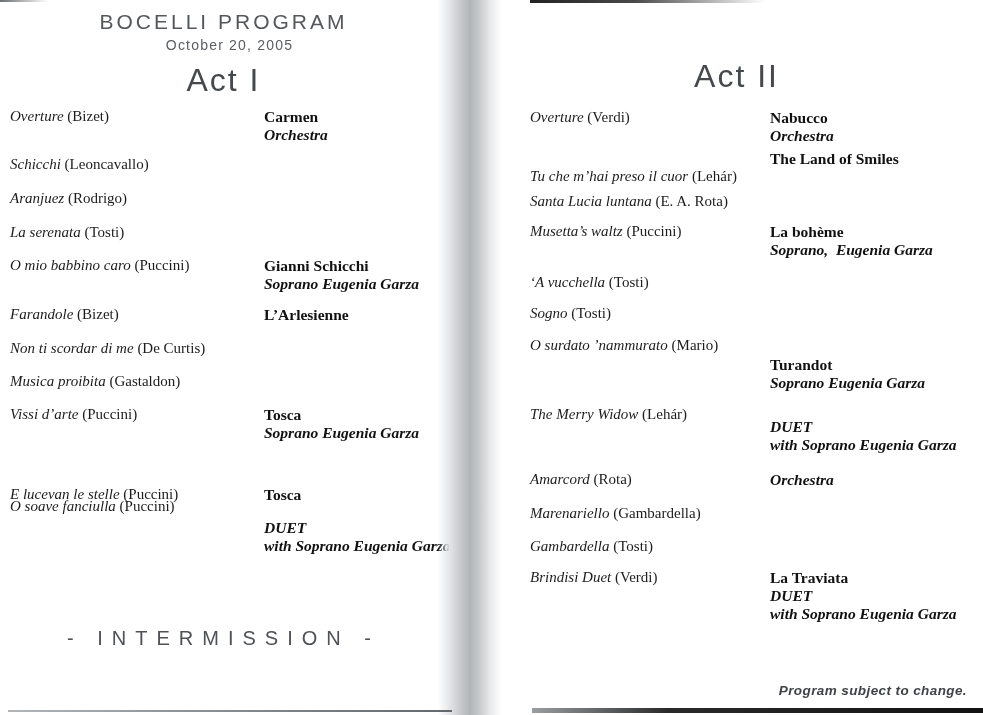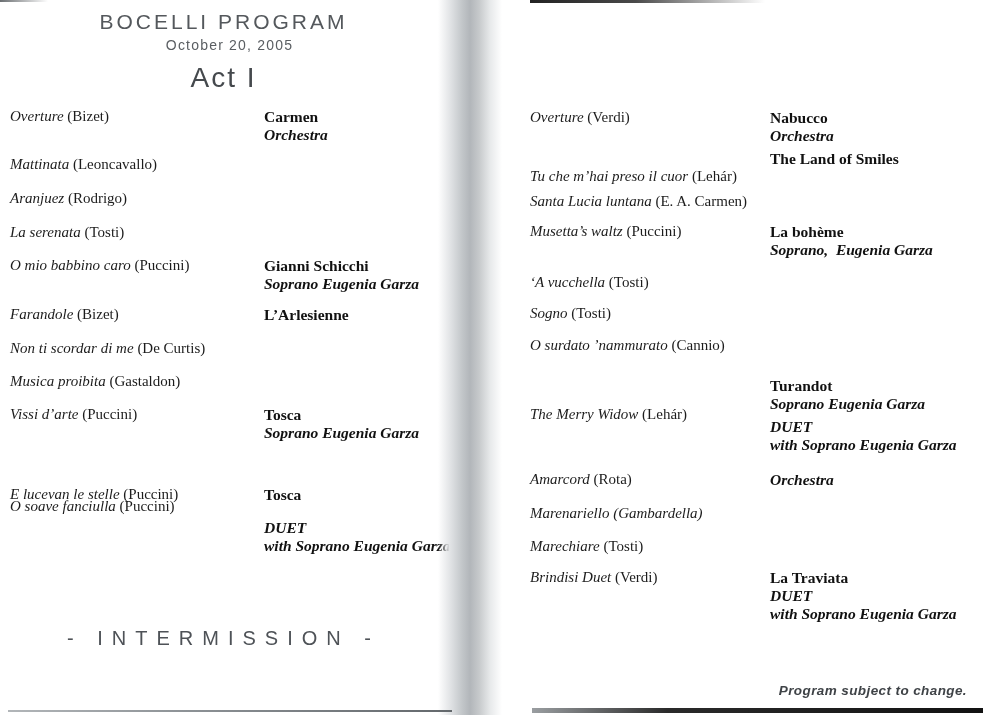--- a/index.html
+++ b/index.html
@@ -18,28 +18,28 @@
   .page { position:absolute; top:0; height:715px; }
   .page-left  { left:0;   width:447px; }
   .page-right { left:490px; width:493px; }
 
   .booklet-header { position:absolute; top:10px; left:0; width:100%; text-align:center;
     font-family:"Liberation Sans", sans-serif; color:#54585c; }
   .booklet-title { font-size:21px; letter-spacing:3px; }
   .booklet-date  { font-size:14px; letter-spacing:1.2px; margin-top:3px; color:#5a5e62;padding-left:12px; }
 
   .act-heading { position:absolute; left:0; width:100%; text-align:center;
-    font-family:"Liberation Sans", sans-serif; font-size:28px; letter-spacing:2px; color:#45494d; }
+    font-family:"Liberation Sans", sans-serif; font-size:32px; letter-spacing:2px; color:#45494d; }
   .page-left  .act-heading { top:62px; }
   .page-right .act-heading { top:58px; }
 
   .row  { position:absolute; font-size:15px; white-space:nowrap; }
   .row .t { font-style:italic; }
   .row .c { font-style:normal; }
-  .row .c.ital { font-style:italic; }
+  .row .c.ital { }
 
   .prod { position:absolute; font-size:15.5px; font-weight:bold; line-height:18px; white-space:nowrap; color:#111; }
   .prod .nm { }
   .prod .s  { font-style:italic; }
 
   .page-left  .row  { left:10px;  }
   .page-left  .prod { left:264px; }
   .page-right .row  { left:40px;  }
   .page-right .prod { left:280px; }
 
@@ -79,21 +79,21 @@
     <div class="row" style="top:108px">
       <span class="t">Overture</span>
       <span class="c">(Bizet)</span>
     </div>
     <div class="prod" style="top:108px">
       <div class="nm">Carmen</div>
       <div class="s">Orchestra</div>
     </div>
 
     <div class="row" style="top:156px">
-      <span class="t">Mattinata</span>
+      <span class="t">Schicchi</span>
       <span class="c">(Leoncavallo)</span>
     </div>
 
     <div class="row" style="top:190px">
       <span class="t">Aranjuez</span>
       <span class="c">(Rodrigo)</span>
     </div>
 
     <div class="row" style="top:224px">
       <span class="t">La serenata</span>
@@ -151,41 +151,42 @@
     <div class="prod" style="top:519px">
       <div class="s">DUET</div>
       <div class="s">with Soprano Eugenia Garza</div>
     </div>
 
     <div class="intermission">- INTERMISSION -</div>
   </div>
 
   <div class="page page-right">
 
+    <div class="act-heading">Act II</div>
 
     <div class="row" style="top:109px">
       <span class="t">Overture</span>
       <span class="c">(Verdi)</span>
     </div>
     <div class="prod" style="top:109px">
       <div class="nm">Nabucco</div>
       <div class="s">Orchestra</div>
     </div>
 
     <div class="row" style="top:168px">
       <span class="t">Tu che m’hai preso il cuor</span>
       <span class="c">(Lehár)</span>
     </div>
     <div class="prod" style="top:150px">
       <div class="nm">The Land of Smiles</div>
     </div>
 
     <div class="row" style="top:193px">
       <span class="t">Santa Lucia luntana</span>
-      <span class="c">(E. A. Carmen)</span>
+      <span class="c">(E. A. Rota)</span>
     </div>
 
     <div class="row" style="top:223px">
       <span class="t">Musetta’s waltz</span>
       <span class="c">(Puccini)</span>
     </div>
     <div class="prod" style="top:223px">
       <div class="nm">La bohème</div>
       <div class="s">Soprano,&nbsp;&nbsp;Eugenia Garza</div>
     </div>
@@ -195,24 +196,24 @@
       <span class="c">(Tosti)</span>
     </div>
 
     <div class="row" style="top:305px">
       <span class="t">Sogno</span>
       <span class="c">(Tosti)</span>
     </div>
 
     <div class="row" style="top:337px">
       <span class="t">O surdato ’nammurato</span>
-      <span class="c">(Cannio)</span>
-    </div>
-
-    <div class="prod" style="top:377px">
+      <span class="c">(Mario)</span>
+    </div>
+
+    <div class="prod" style="top:356px">
       <div class="nm">Turandot</div>
       <div class="s">Soprano Eugenia Garza</div>
     </div>
 
     <div class="row" style="top:406px">
       <span class="t">The Merry Widow</span>
       <span class="c">(Lehár)</span>
     </div>
     <div class="prod" style="top:418px">
       <div class="s">DUET</div>
@@ -226,21 +227,21 @@
     <div class="prod" style="top:471px">
       <div class="s">Orchestra</div>
     </div>
 
     <div class="row" style="top:505px">
       <span class="t">Marenariello</span>
       <span class="c ital">(Gambardella)</span>
     </div>
 
     <div class="row" style="top:538px">
-      <span class="t">Marechiare</span>
+      <span class="t">Gambardella</span>
       <span class="c">(Tosti)</span>
     </div>
 
     <div class="row" style="top:569px">
       <span class="t">Brindisi Duet</span>
       <span class="c">(Verdi)</span>
     </div>
     <div class="prod" style="top:569px">
       <div class="nm">La Traviata</div>
       <div class="s">DUET</div>

